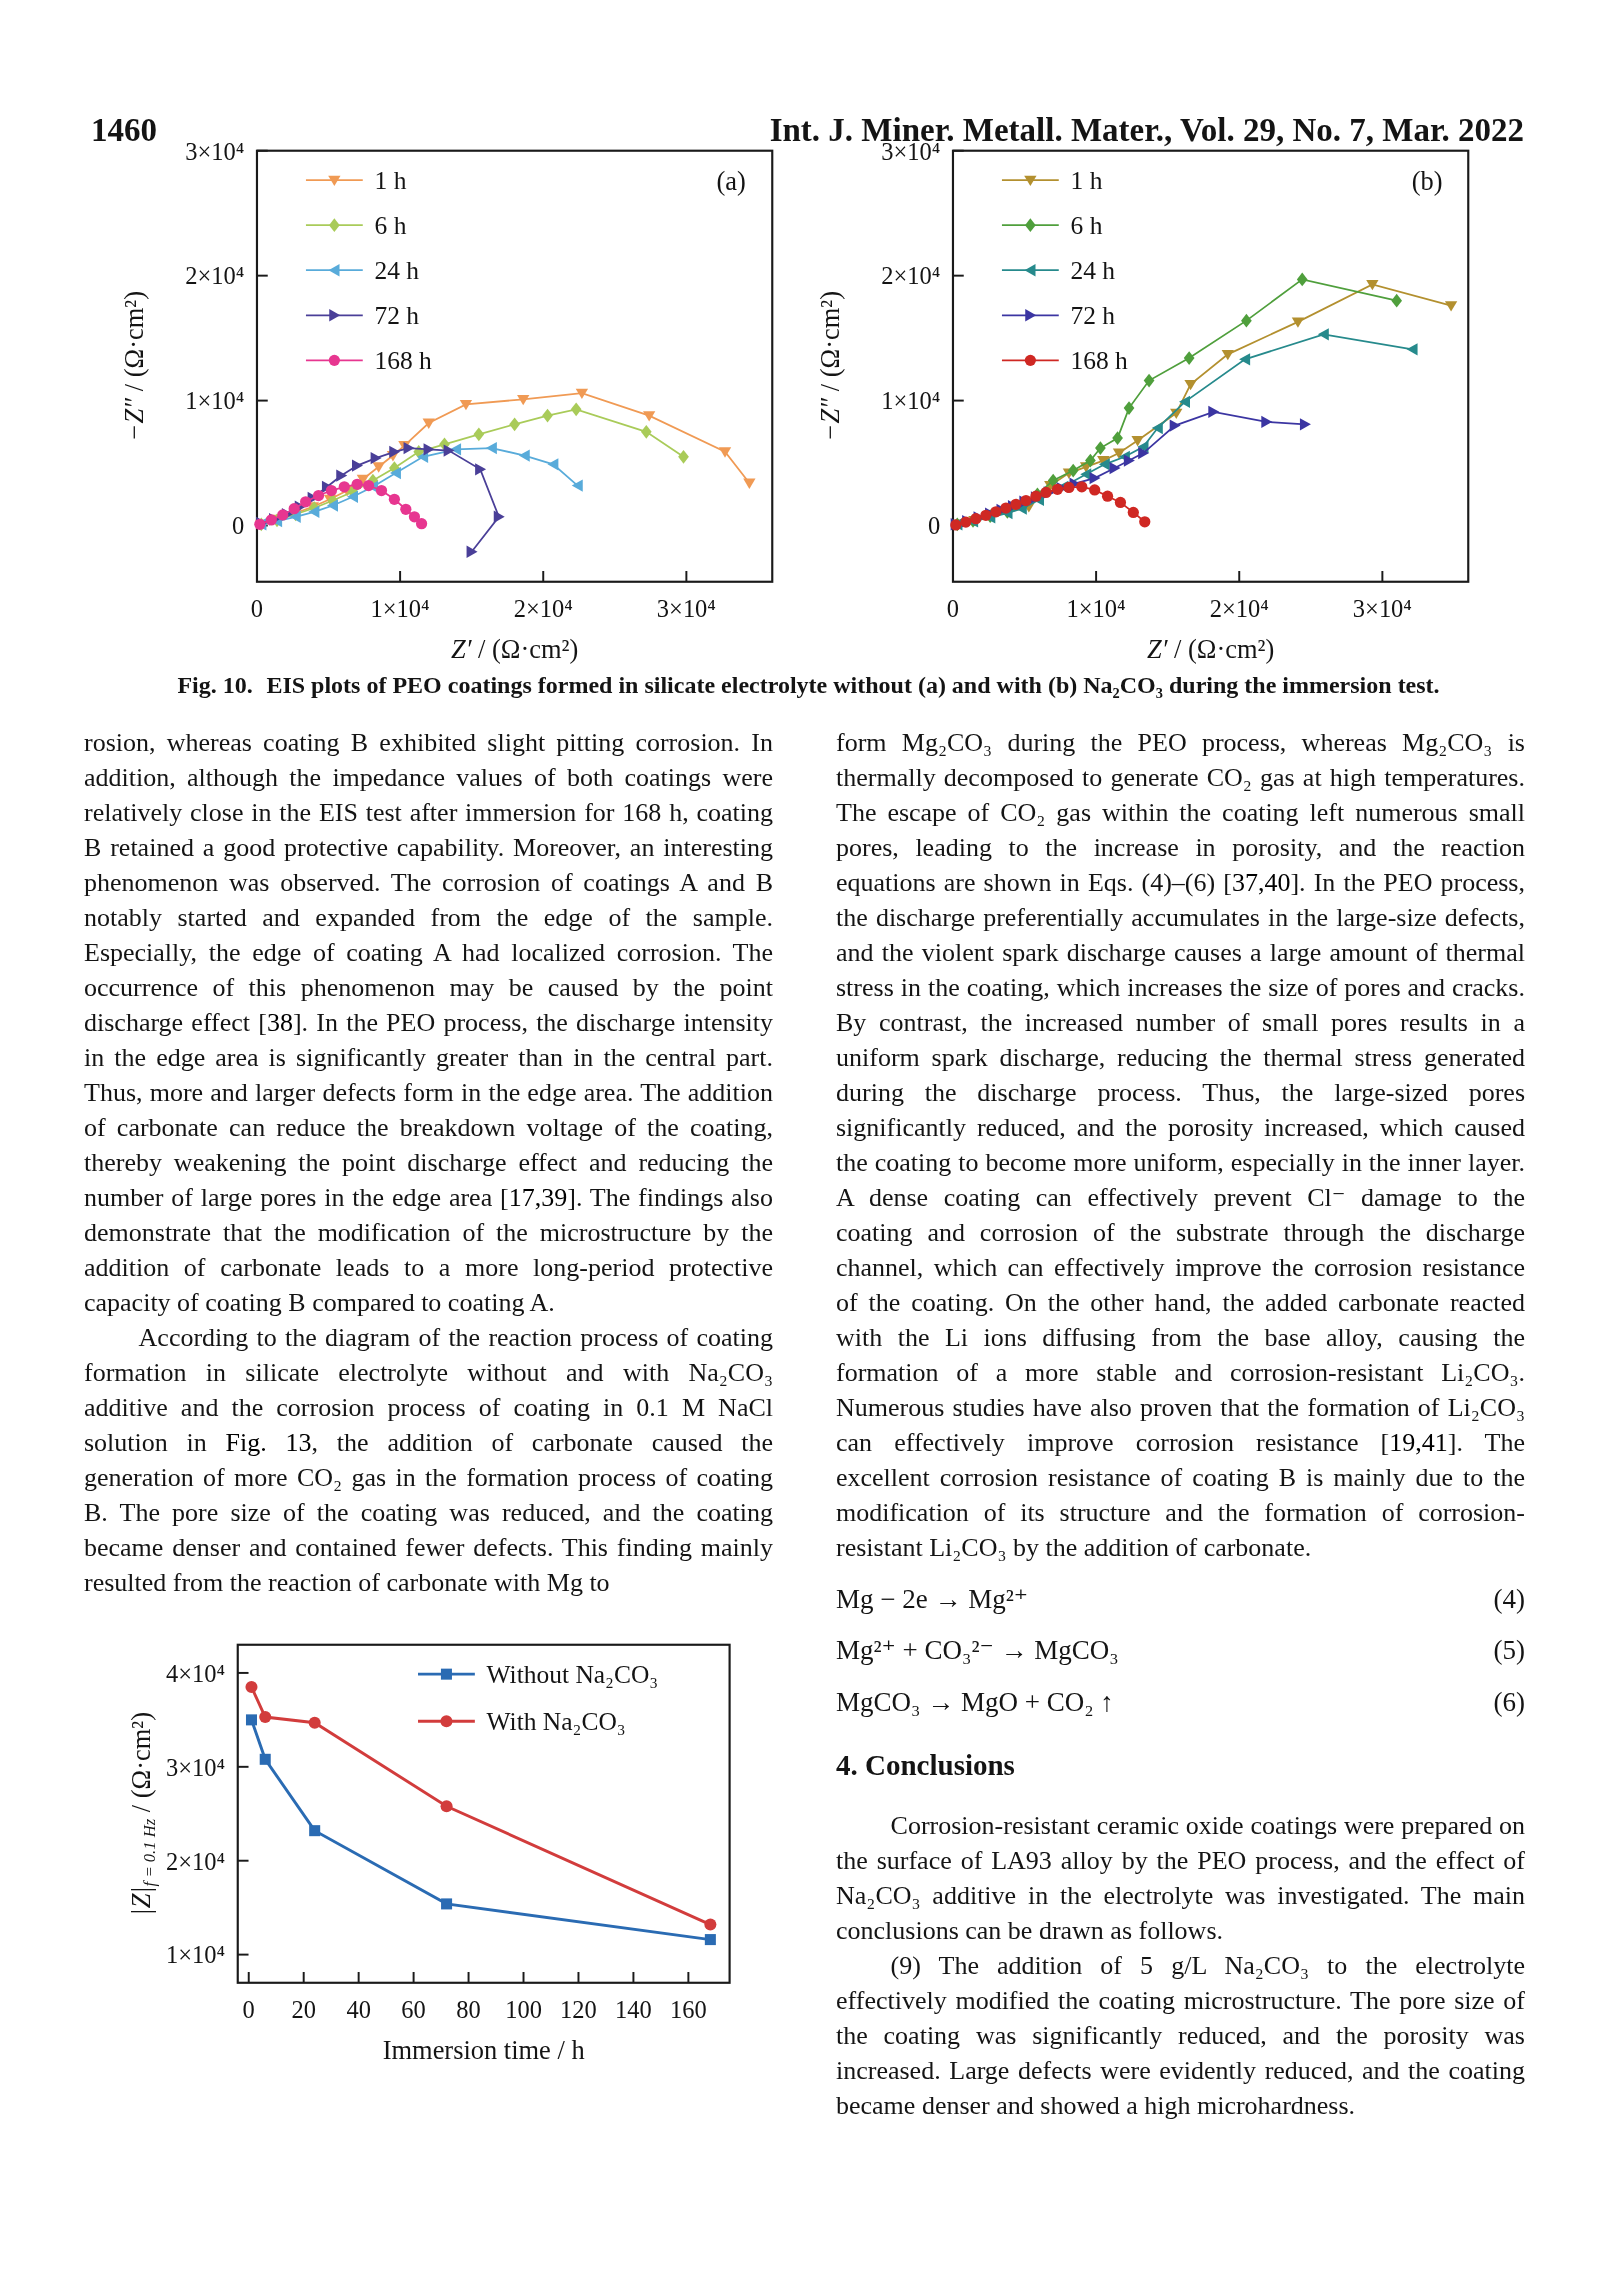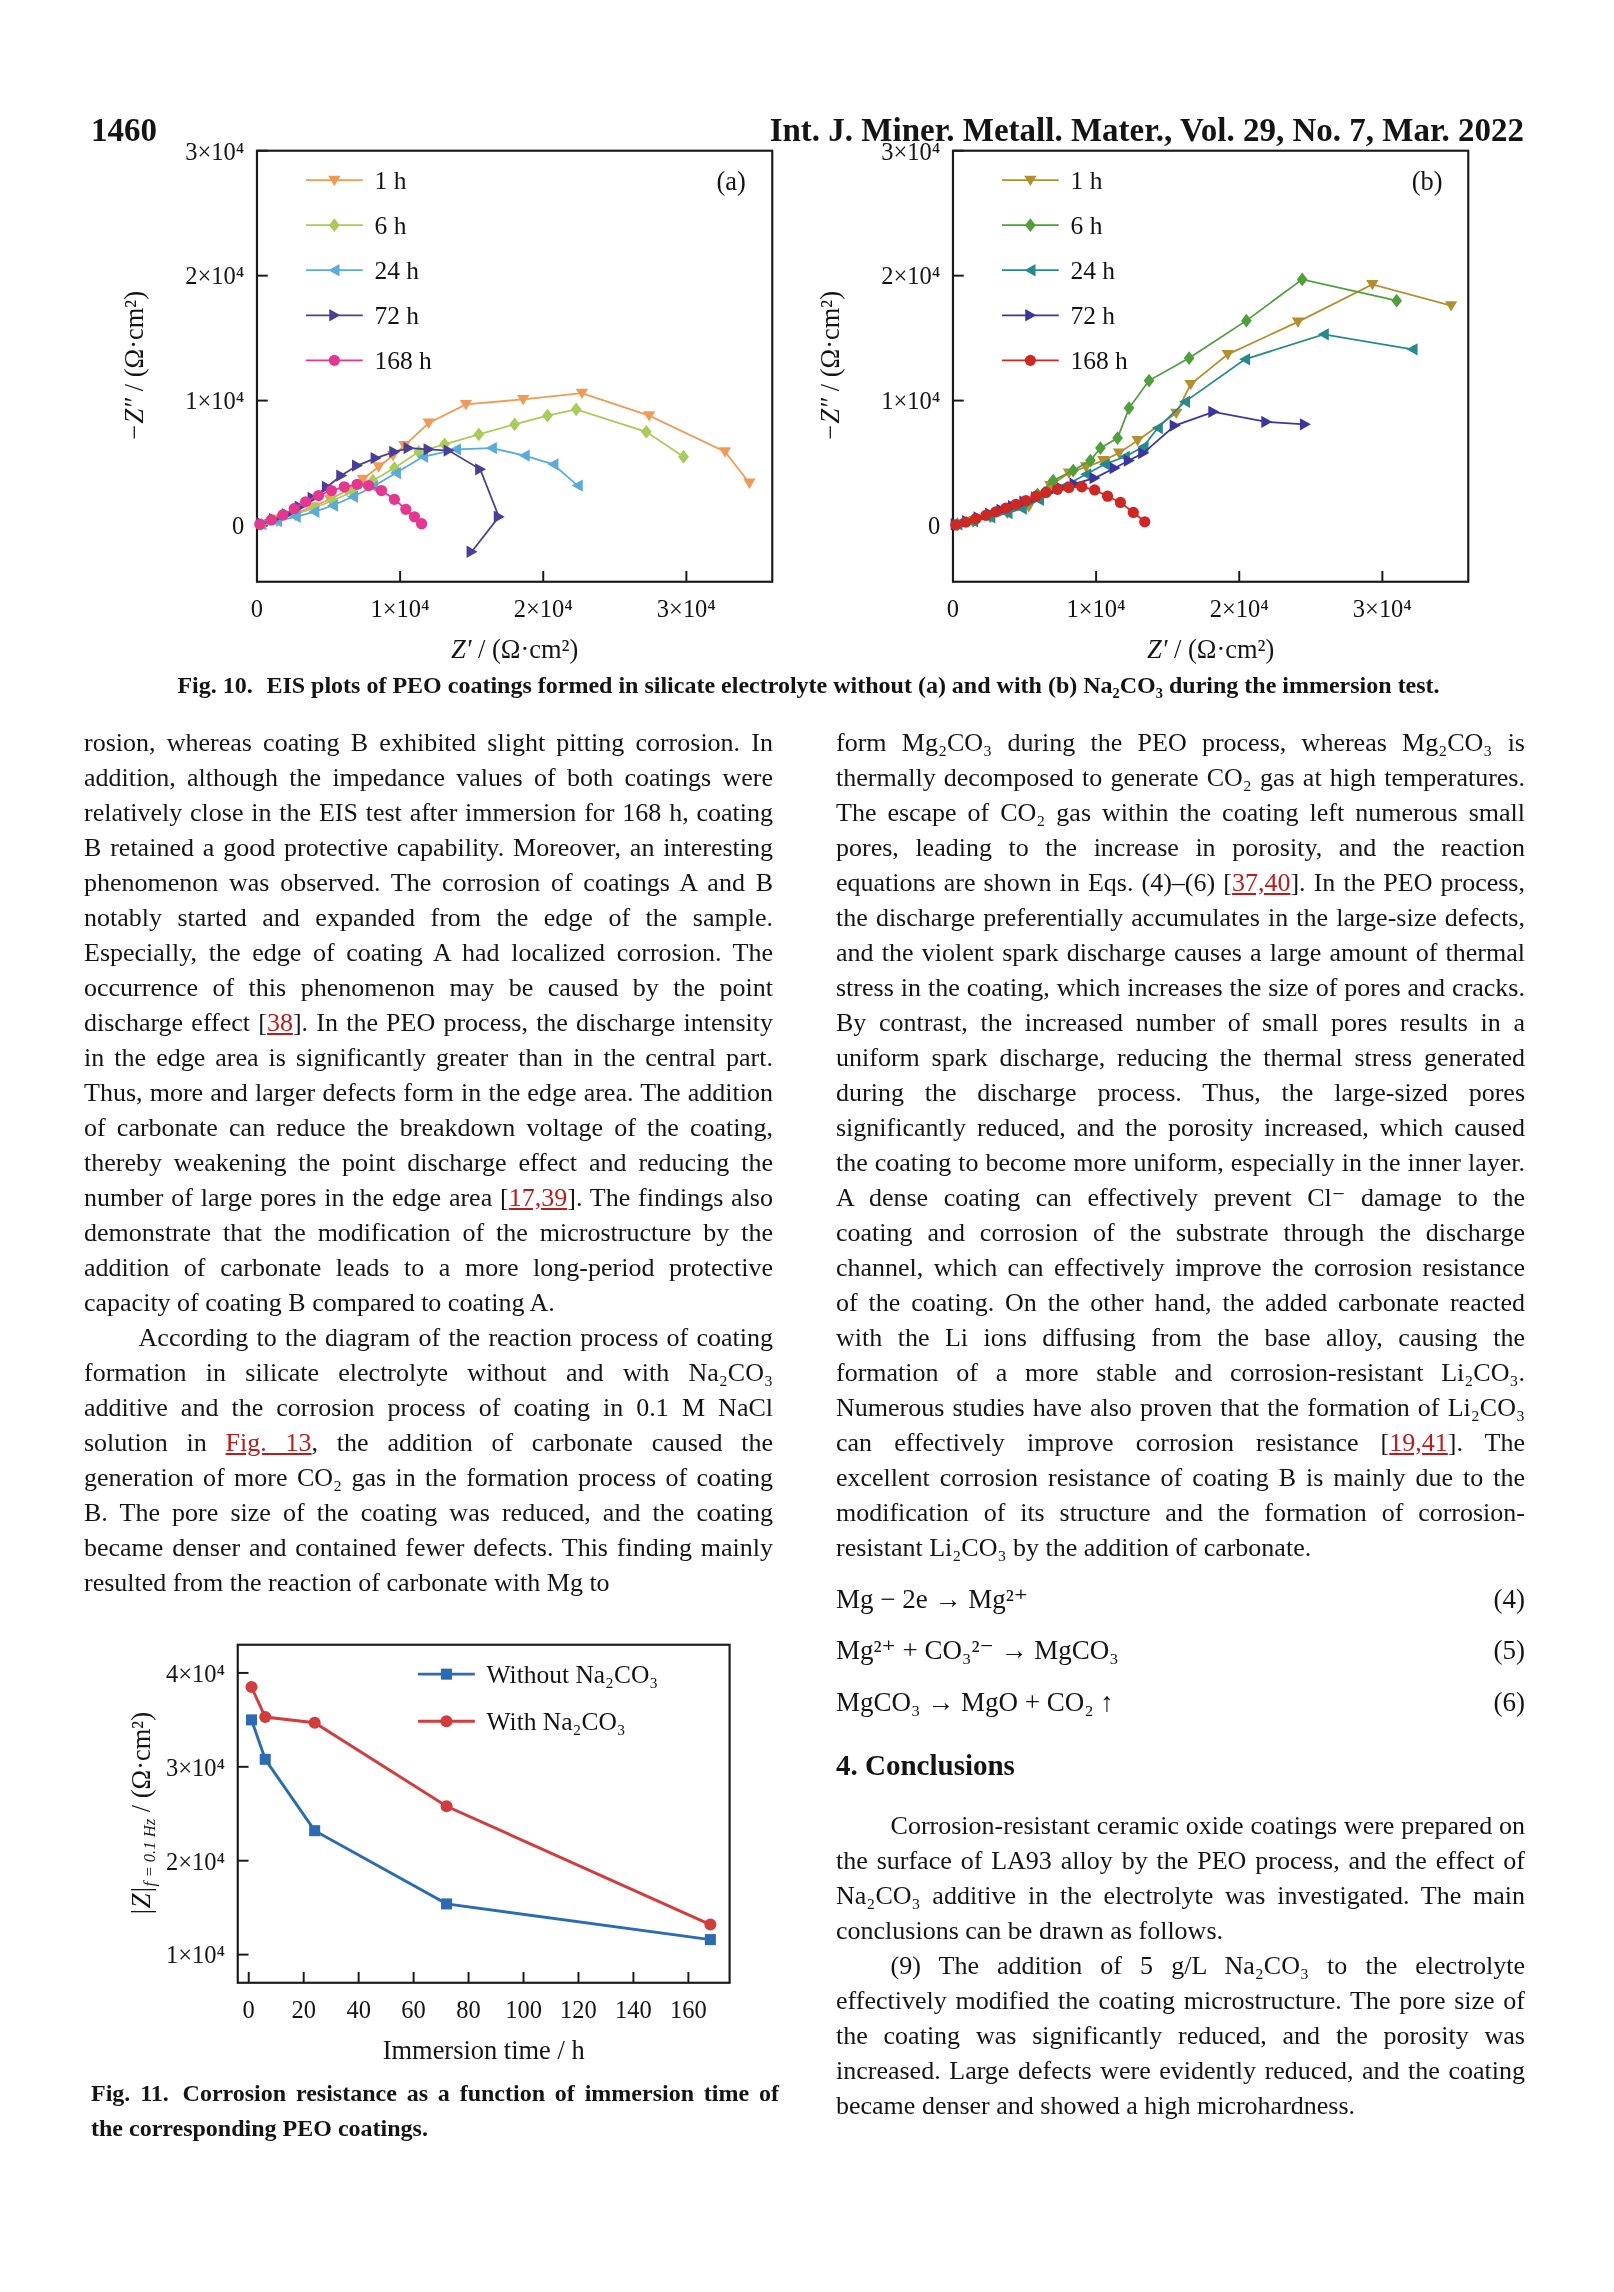--- a/index.html
+++ b/index.html
@@ -15,21 +15,21 @@
   .fig10-caption{position:absolute;left:91px;top:670px;width:1435px;text-align:center;
       font-weight:bold;font-size:24px;line-height:31px;}
   .fig11-caption{position:absolute;left:91px;top:2076px;width:688px;text-align:justify;
       font-weight:bold;font-size:24px;line-height:35px;}
   .cap-label{margin-right:13.7px;}
   .col{position:absolute;top:725px;width:689px;}
   .col-left{left:84px;}
   .col-right{left:836px;}
   p.body{margin:0;font-size:26px;line-height:35px;text-align:justify;}
   p.indent{text-indent:2.1em;}
-  .cite{color:#b91c1c;text-decoration:underline;}
+  .cite{color:#000000;}
   .eq-block{margin-top:15.7px;}
   .eq-row{display:flex;justify-content:space-between;align-items:flex-end;
       font-size:27px;margin:15.7px 0 15.7px 0;line-height:36px;}
   h2.conclusions{font-size:29px;font-weight:bold;margin:29px 0 25.5px 0;line-height:33px;}
   
   svg text{fill:#141414;}
   .tick{font:25px "Liberation Serif","DejaVu Serif",serif;}
   .axis{font:27px "Liberation Serif","DejaVu Serif",serif;}
   .anno{font:27px "Liberation Serif","DejaVu Serif",serif;}
   .legend{font:26px "Liberation Serif","DejaVu Serif",serif;}
@@ -399,18 +399,15 @@
       <g>
         <line x1="304" y1="42" x2="362" y2="42" stroke="#2a6bb3" stroke-width="3"></line>
         <rect x="327.375" y="36.375" width="11.25" height="11.25" fill="#2a6bb3"></rect>
         <text x="374" y="51" text-anchor="start" class="legend">Without Na₂CO₃</text>
         <line x1="304" y1="90" x2="362" y2="90" stroke="#d23c3c" stroke-width="3"></line>
         <circle cx="333" cy="90" r="6.1499999999999995" fill="#d23c3c"></circle>
         <text x="374" y="99" text-anchor="start" class="legend">With Na₂CO₃</text>
       </g>
     </svg>
 
-  <div class="fig11-caption">
-    <span class="cap-label">Fig. 11.</span><span>Corrosion resistance as a function of immersion time of the corresponding PEO coatings.</span>
-  </div>
 
 </div>
 
 
 </body></html>

